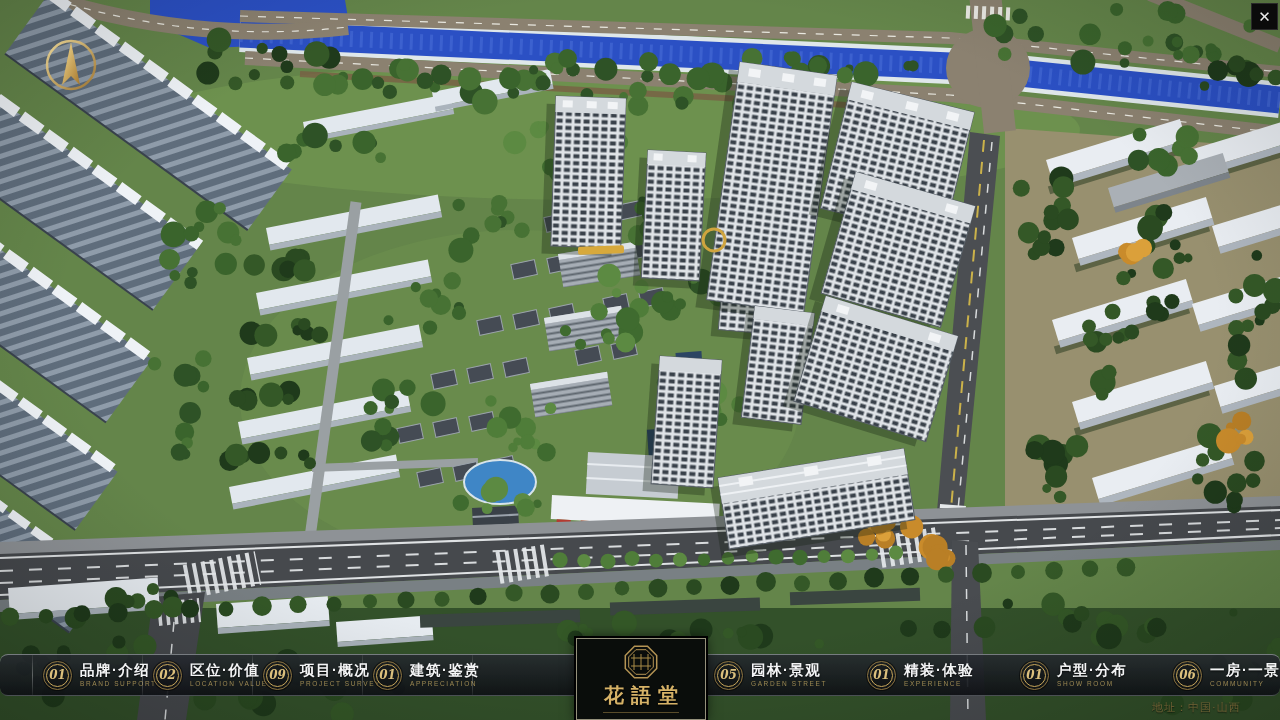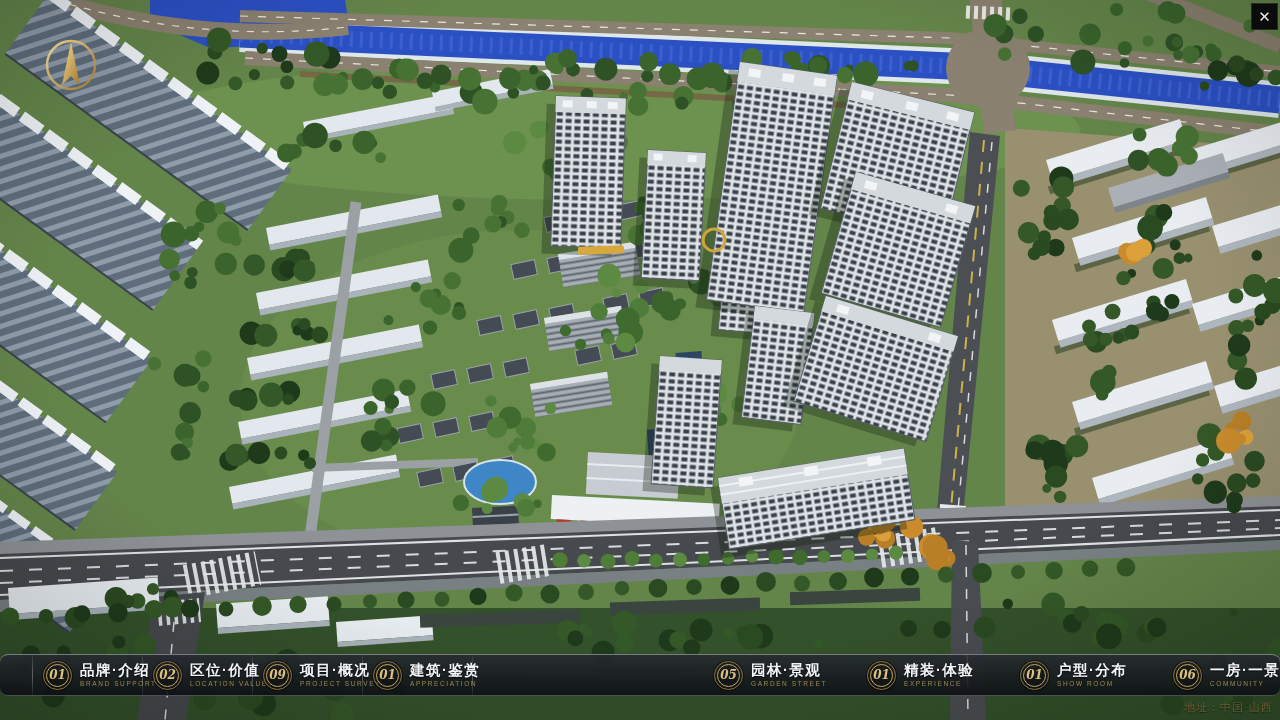--- a/index.html
+++ b/index.html
@@ -40,21 +40,21 @@
   
   #logoPanel{position:absolute;left:576px;top:638px;width:130px;height:82px;background:#0a0d0b;
     border:1px solid #95917c;box-sizing:border-box;box-shadow:0 0 0 2px #000,0 0 12px rgba(0,0,0,.7);
     display:flex;flex-direction:column;align-items:center;}
   #sealIcon{margin-top:5px;}
   #brandName{margin-top:2px;font-family:"DejaVu Serif",serif;font-size:20px;font-weight:bold;
     color:#d6b267;letter-spacing:7px;text-indent:7px;text-shadow:0 1px 2px #000;}
   #brandRule{margin-top:3px;width:76px;height:1px;background:rgba(186,152,80,.45);}
 
   
-  #address{position:absolute;left:1184px;top:700px;font-size:11px;color:#6f6134;letter-spacing:1px;
+  #address{position:absolute;left:1152px;top:700px;font-size:11px;color:#6f6134;letter-spacing:1px;
     text-shadow:0 1px 1px rgba(0,0,0,.6);white-space:nowrap;}
 </style>
 </head>
 <body>
 
 <div id="stage">
 
 <svg id="scene" viewBox="0 0 1280 720" xmlns="http://www.w3.org/2000/svg">
   <defs>
     <pattern id="win" width="9" height="7" patternUnits="userSpaceOnUse">
@@ -983,16 +983,25 @@
           </span>
       <span class="mt">
         <b>一房·一景</b>
         <small>COMMUNITY</small>
       </span>
     </div>
     <div class="msep"></div>
   </div>
 </div>
 
+<div id="logoPanel">
+  <svg id="sealIcon" width="36" height="36" viewBox="0 0 36 36" xmlns="http://www.w3.org/2000/svg">
+    <polygon points="33.7,24.5 24.5,33.7 11.5,33.7 2.3,24.5 2.3,11.5 11.5,2.3 24.5,2.3 33.7,11.5" fill="none" stroke="#b59454" stroke-width="1.5"></polygon>
+    <polygon points="30.3,23.1 23.1,30.3 12.9,30.3 5.7,23.1 5.7,12.9 12.9,5.7 23.1,5.7 30.3,12.9" fill="none" stroke="#b59454" stroke-width="1"></polygon>
+    <path d="M11,10 L11,26 M18,10 L18,26 M25,10 L25,26 M8,14 L28,14 M8,22 L28,22" stroke="#a98c49" stroke-width="1"></path>
+  </svg>
+  <div id="brandName">花語堂</div>
+  <div id="brandRule"></div>
+</div>
 
 <div id="address">地址：中国·山西</div>
 
 </div>
 
 </body></html>

